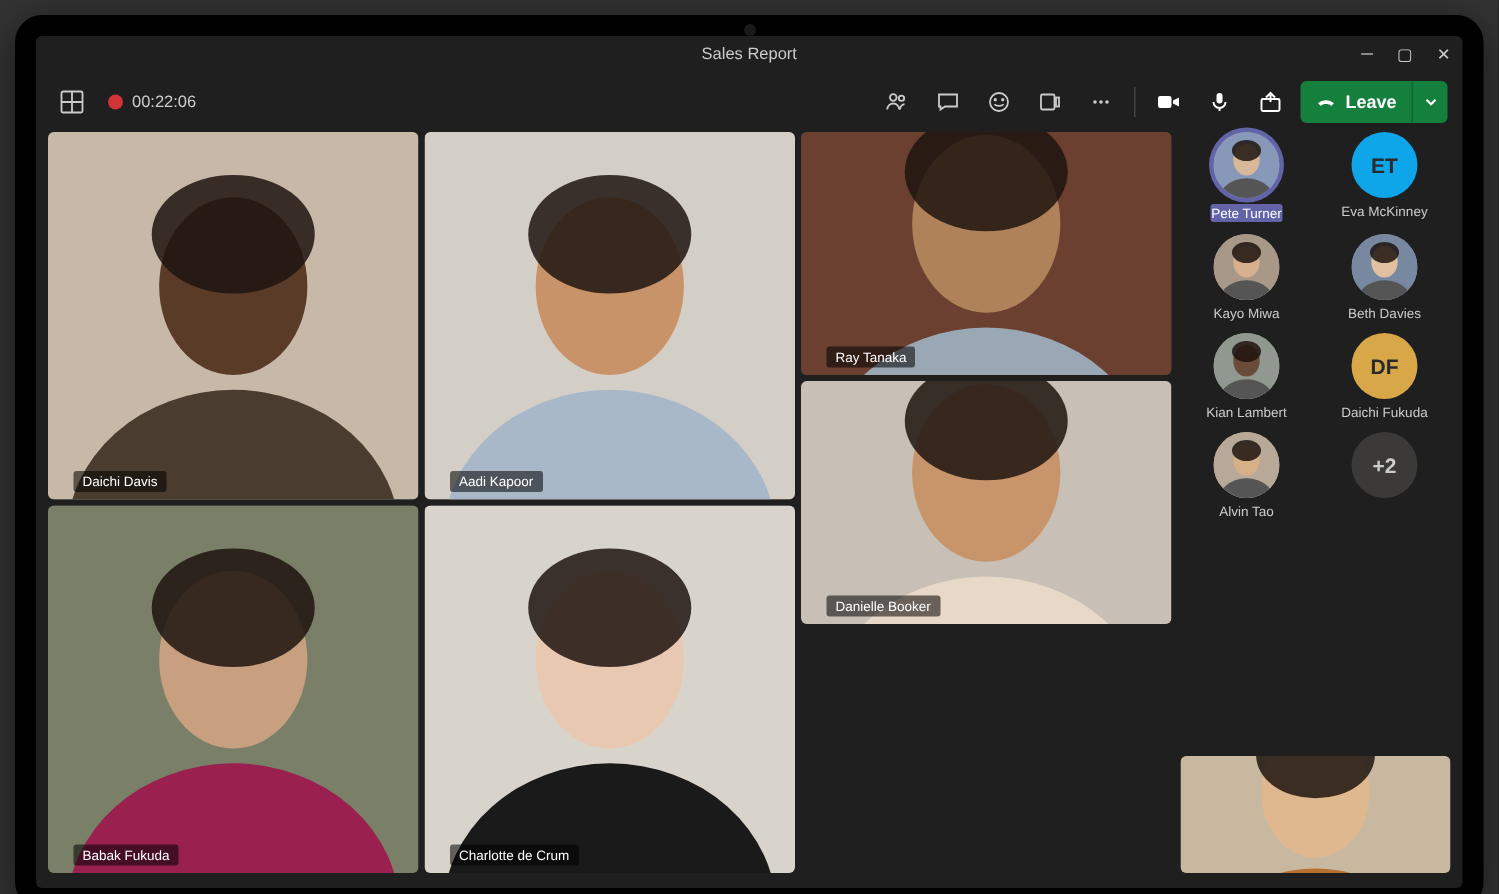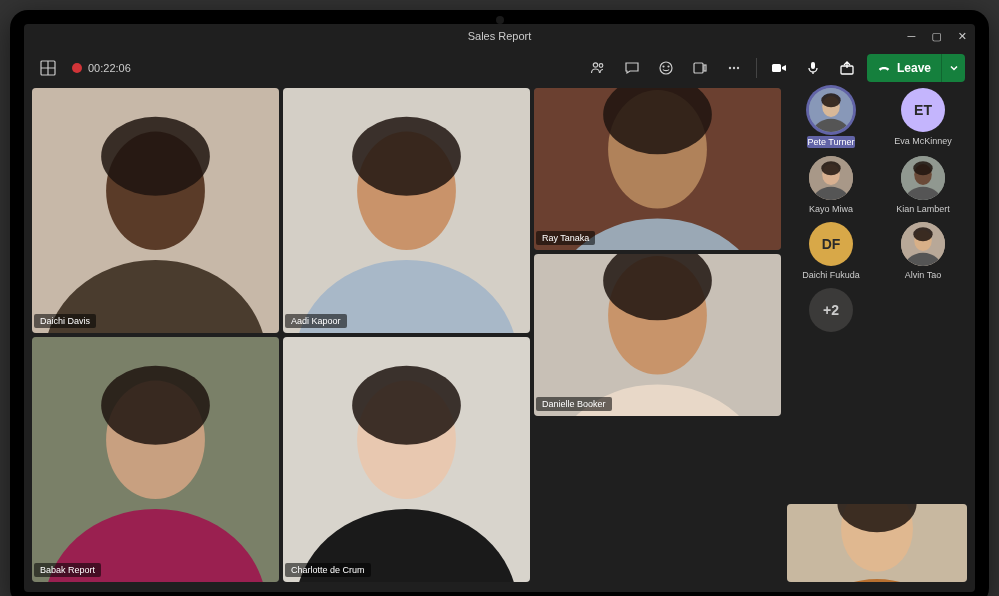--- a/index.html
+++ b/index.html
@@ -148,21 +148,21 @@
   overflow: hidden;
   background: #444;
 }
 .tile-fill {
   position: absolute;
   inset: 0;
 }
 .name-tag {
   position: absolute;
   bottom: 5px;
-  left: 2px;
+  left: 17px;
   background: rgba(0,0,0,0.55);
   color: #fff;
   font-size: 9px;
   padding: 2px 6px;
   border-radius: 2px;
 }
 .side-panel {
   width: 180px;
   display: flex;
   flex-direction: column;
@@ -373,21 +373,21 @@
           </div>
           <div class="video-tile" style="grid-area: 4 / 1 / 7 / 2;">
             <div class="tile-fill">
               <svg class="face-svg" viewBox="0 0 100 100" preserveAspectRatio="xMidYMid slice">
     <rect width="100" height="100" fill="#7a8068"></rect>
     <ellipse cx="50" cy="110" rx="45" ry="40" fill="#9a2050"></ellipse>
     <ellipse cx="50" cy="42" rx="20" ry="24" fill="#c8a080"></ellipse>
     <ellipse cx="50" cy="28" rx="22" ry="16" fill="rgba(30,20,15,0.85)"></ellipse>
   </svg>
             </div>
-    <div class="name-tag">Babak Report</div>
+    <div class="name-tag">Babak Fukuda</div>
           </div>
           <div class="video-tile" style="grid-area: 4 / 2 / 7 / 3;">
             <div class="tile-fill">
               <svg class="face-svg" viewBox="0 0 100 100" preserveAspectRatio="xMidYMid slice">
     <rect width="100" height="100" fill="#d8d4cc"></rect>
     <ellipse cx="50" cy="110" rx="45" ry="40" fill="#1a1a1a"></ellipse>
     <ellipse cx="50" cy="42" rx="20" ry="24" fill="#e8c8b0"></ellipse>
     <ellipse cx="50" cy="28" rx="22" ry="16" fill="rgba(30,20,15,0.85)"></ellipse>
   </svg>
             </div>
@@ -402,35 +402,46 @@
                 <svg class="face-svg" viewBox="0 0 100 100" preserveAspectRatio="xMidYMid slice">
     <rect width="100" height="100" fill="#8898b8"></rect>
     <ellipse cx="50" cy="110" rx="45" ry="40" fill="#555"></ellipse>
     <ellipse cx="50" cy="42" rx="20" ry="24" fill="#d8b898"></ellipse>
     <ellipse cx="50" cy="28" rx="22" ry="16" fill="rgba(30,20,15,0.85)"></ellipse>
   </svg>
               </div>
               <div class="pname pname-highlight">Pete Turner</div>
             </div>
             <div class="participant">
-              <div class="avatar" style="background:#c4b5fd">ET</div>
+              <div class="avatar" style="background:#0ea5e9">ET</div>
               <div class="pname ">Eva McKinney</div>
             </div>
             <div class="participant">
               <div class="avatar " style="overflow:hidden;background:#a89888">
                 <svg class="face-svg" viewBox="0 0 100 100" preserveAspectRatio="xMidYMid slice">
     <rect width="100" height="100" fill="#a89888"></rect>
     <ellipse cx="50" cy="110" rx="45" ry="40" fill="#555"></ellipse>
     <ellipse cx="50" cy="42" rx="20" ry="24" fill="#d8b090"></ellipse>
     <ellipse cx="50" cy="28" rx="22" ry="16" fill="rgba(30,20,15,0.85)"></ellipse>
   </svg>
               </div>
               <div class="pname ">Kayo Miwa</div>
             </div>
             <div class="participant">
+              <div class="avatar " style="overflow:hidden;background:#7888a0">
+                <svg class="face-svg" viewBox="0 0 100 100" preserveAspectRatio="xMidYMid slice">
+    <rect width="100" height="100" fill="#7888a0"></rect>
+    <ellipse cx="50" cy="110" rx="45" ry="40" fill="#555"></ellipse>
+    <ellipse cx="50" cy="42" rx="20" ry="24" fill="#e0c0a0"></ellipse>
+    <ellipse cx="50" cy="28" rx="22" ry="16" fill="rgba(30,20,15,0.85)"></ellipse>
+  </svg>
+              </div>
+              <div class="pname ">Beth Davies</div>
+            </div>
+            <div class="participant">
               <div class="avatar " style="overflow:hidden;background:#909890">
                 <svg class="face-svg" viewBox="0 0 100 100" preserveAspectRatio="xMidYMid slice">
     <rect width="100" height="100" fill="#909890"></rect>
     <ellipse cx="50" cy="110" rx="45" ry="40" fill="#555"></ellipse>
     <ellipse cx="50" cy="42" rx="20" ry="24" fill="#6a4a38"></ellipse>
     <ellipse cx="50" cy="28" rx="22" ry="16" fill="rgba(30,20,15,0.85)"></ellipse>
   </svg>
               </div>
               <div class="pname ">Kian Lambert</div>
             </div>

